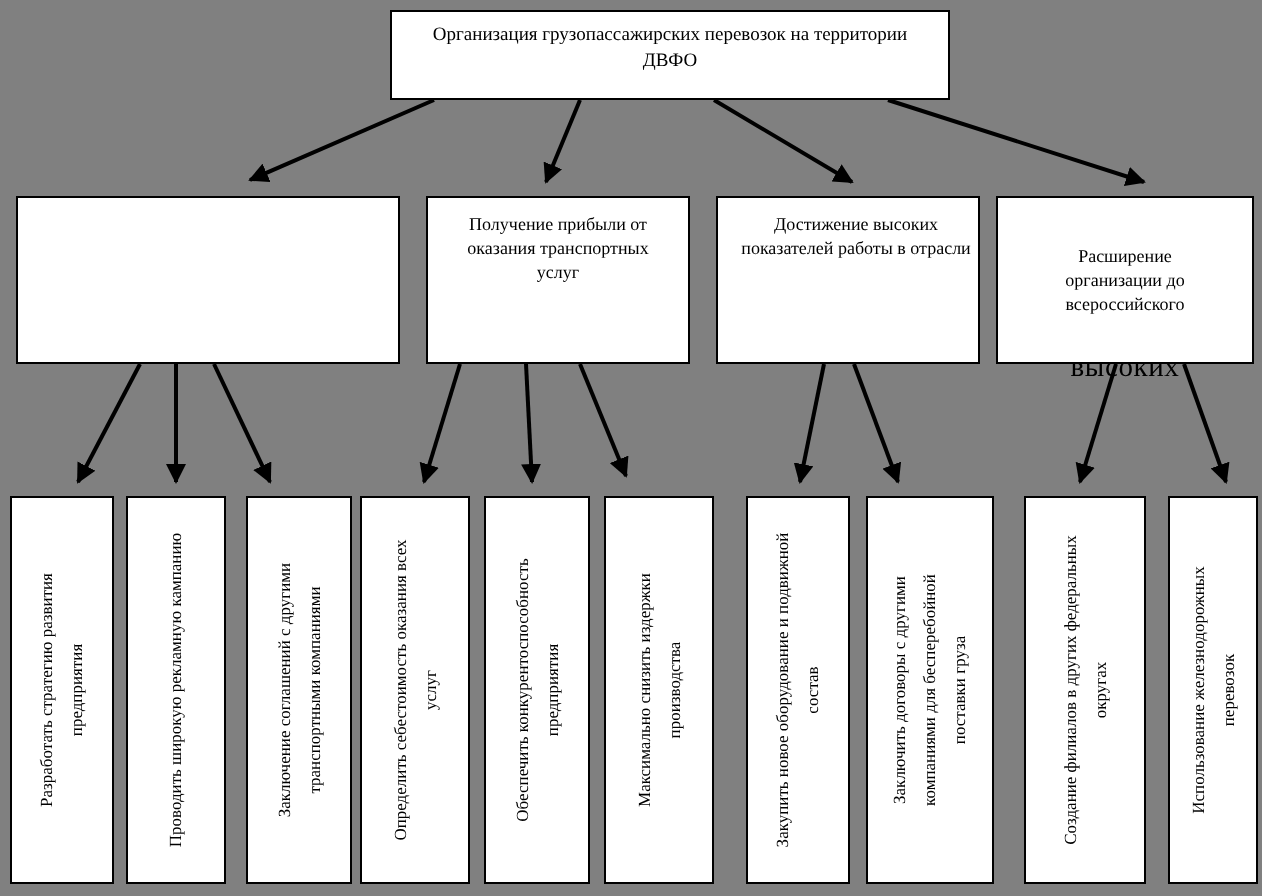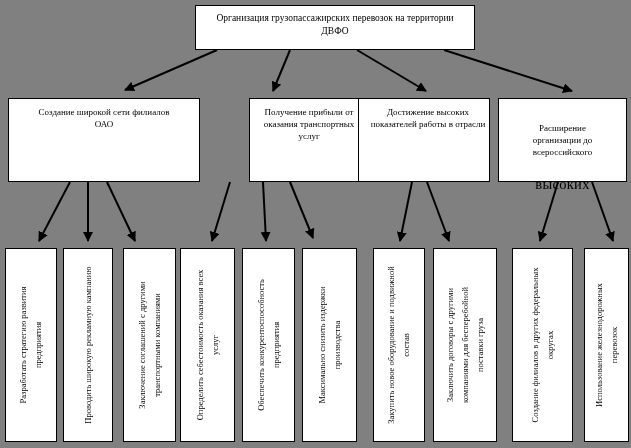--- a/index.html
+++ b/index.html
@@ -25,21 +25,21 @@
     left: 195px; top: 5px; width: 280px; height: 45px;
     font-size: 9.5px; line-height: 13px;
     padding: 6px 20px 0 20px;
   }
   .goal-box {
     top: 98px; height: 84px;
     font-size: 9px; line-height: 12px;
     padding-top: 7px;
   }
   .goal-a { left: 8px;   width: 192px; }
-  .goal-b { left: 213px; width: 120px; padding-left: 8px; padding-right: 8px; margin-left: 36px; }
+  .goal-b { left: 213px; width: 132px; padding-left: 8px; padding-right: 8px; }
   .goal-c { left: 358px; width: 132px; padding-left: 8px; padding-right: 0; }
   .goal-d { left: 498px; width: 129px; }
   .goal-small-a { max-width: 150px; margin: 0 auto; }
   .goal-small-d { max-width: 84px;  margin: 16px auto; }
   .goal-big {
     font-size: 14.5px; line-height: 20px; margin-top: 2px;
     letter-spacing: 0.3px;
   }
   .task-box {
     top: 248px; height: 194px;
@@ -90,21 +90,20 @@
       <line x1="558" y1="182" x2="540" y2="241"></line>
       <line x1="592" y1="182" x2="613" y2="241"></line>
     </g>
   </svg>
 
   <div class="box root-box">
     <span>Организация грузопассажирских перевозок на территории ДВФО</span>
   </div>
 
   <div class="box goal-box goal-a">
-    <div class="goal-small-a">Создание  широкой сети филиалов ОАО</div>
   </div>
 
   <div class="box goal-box goal-b">
     <div>Получение прибыли от оказания транспортных услуг</div>
   </div>
 
   <div class="box goal-box goal-c">
     <div>Достижение высоких показателей работы в отрасли</div>
   </div>
 

